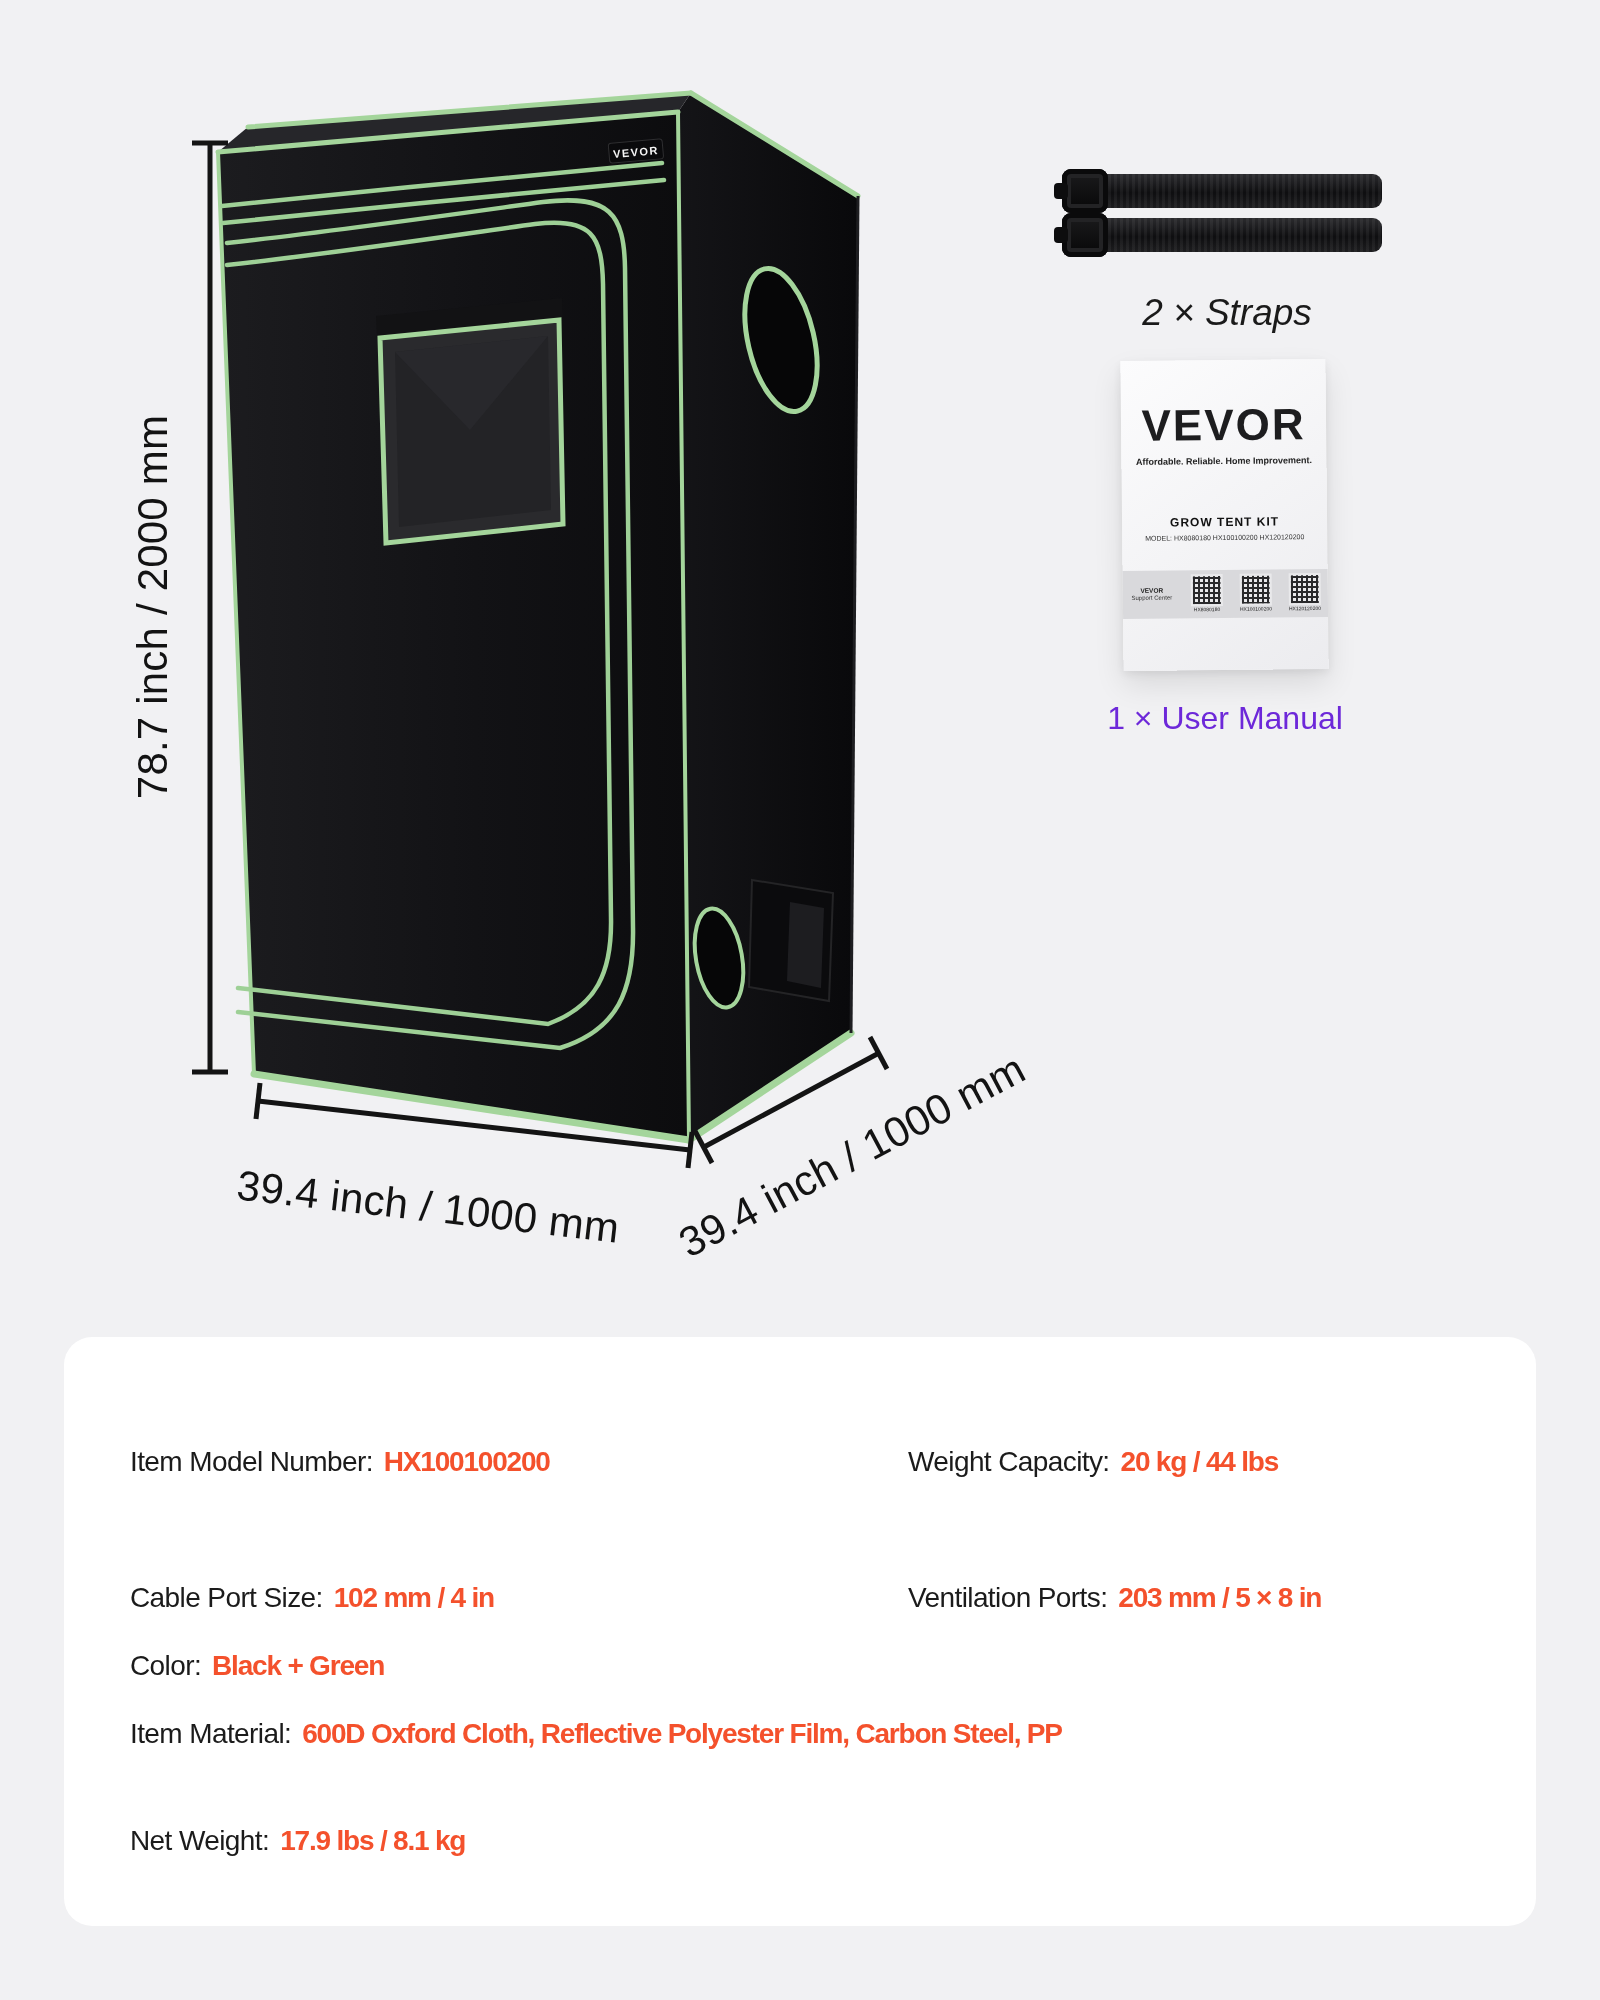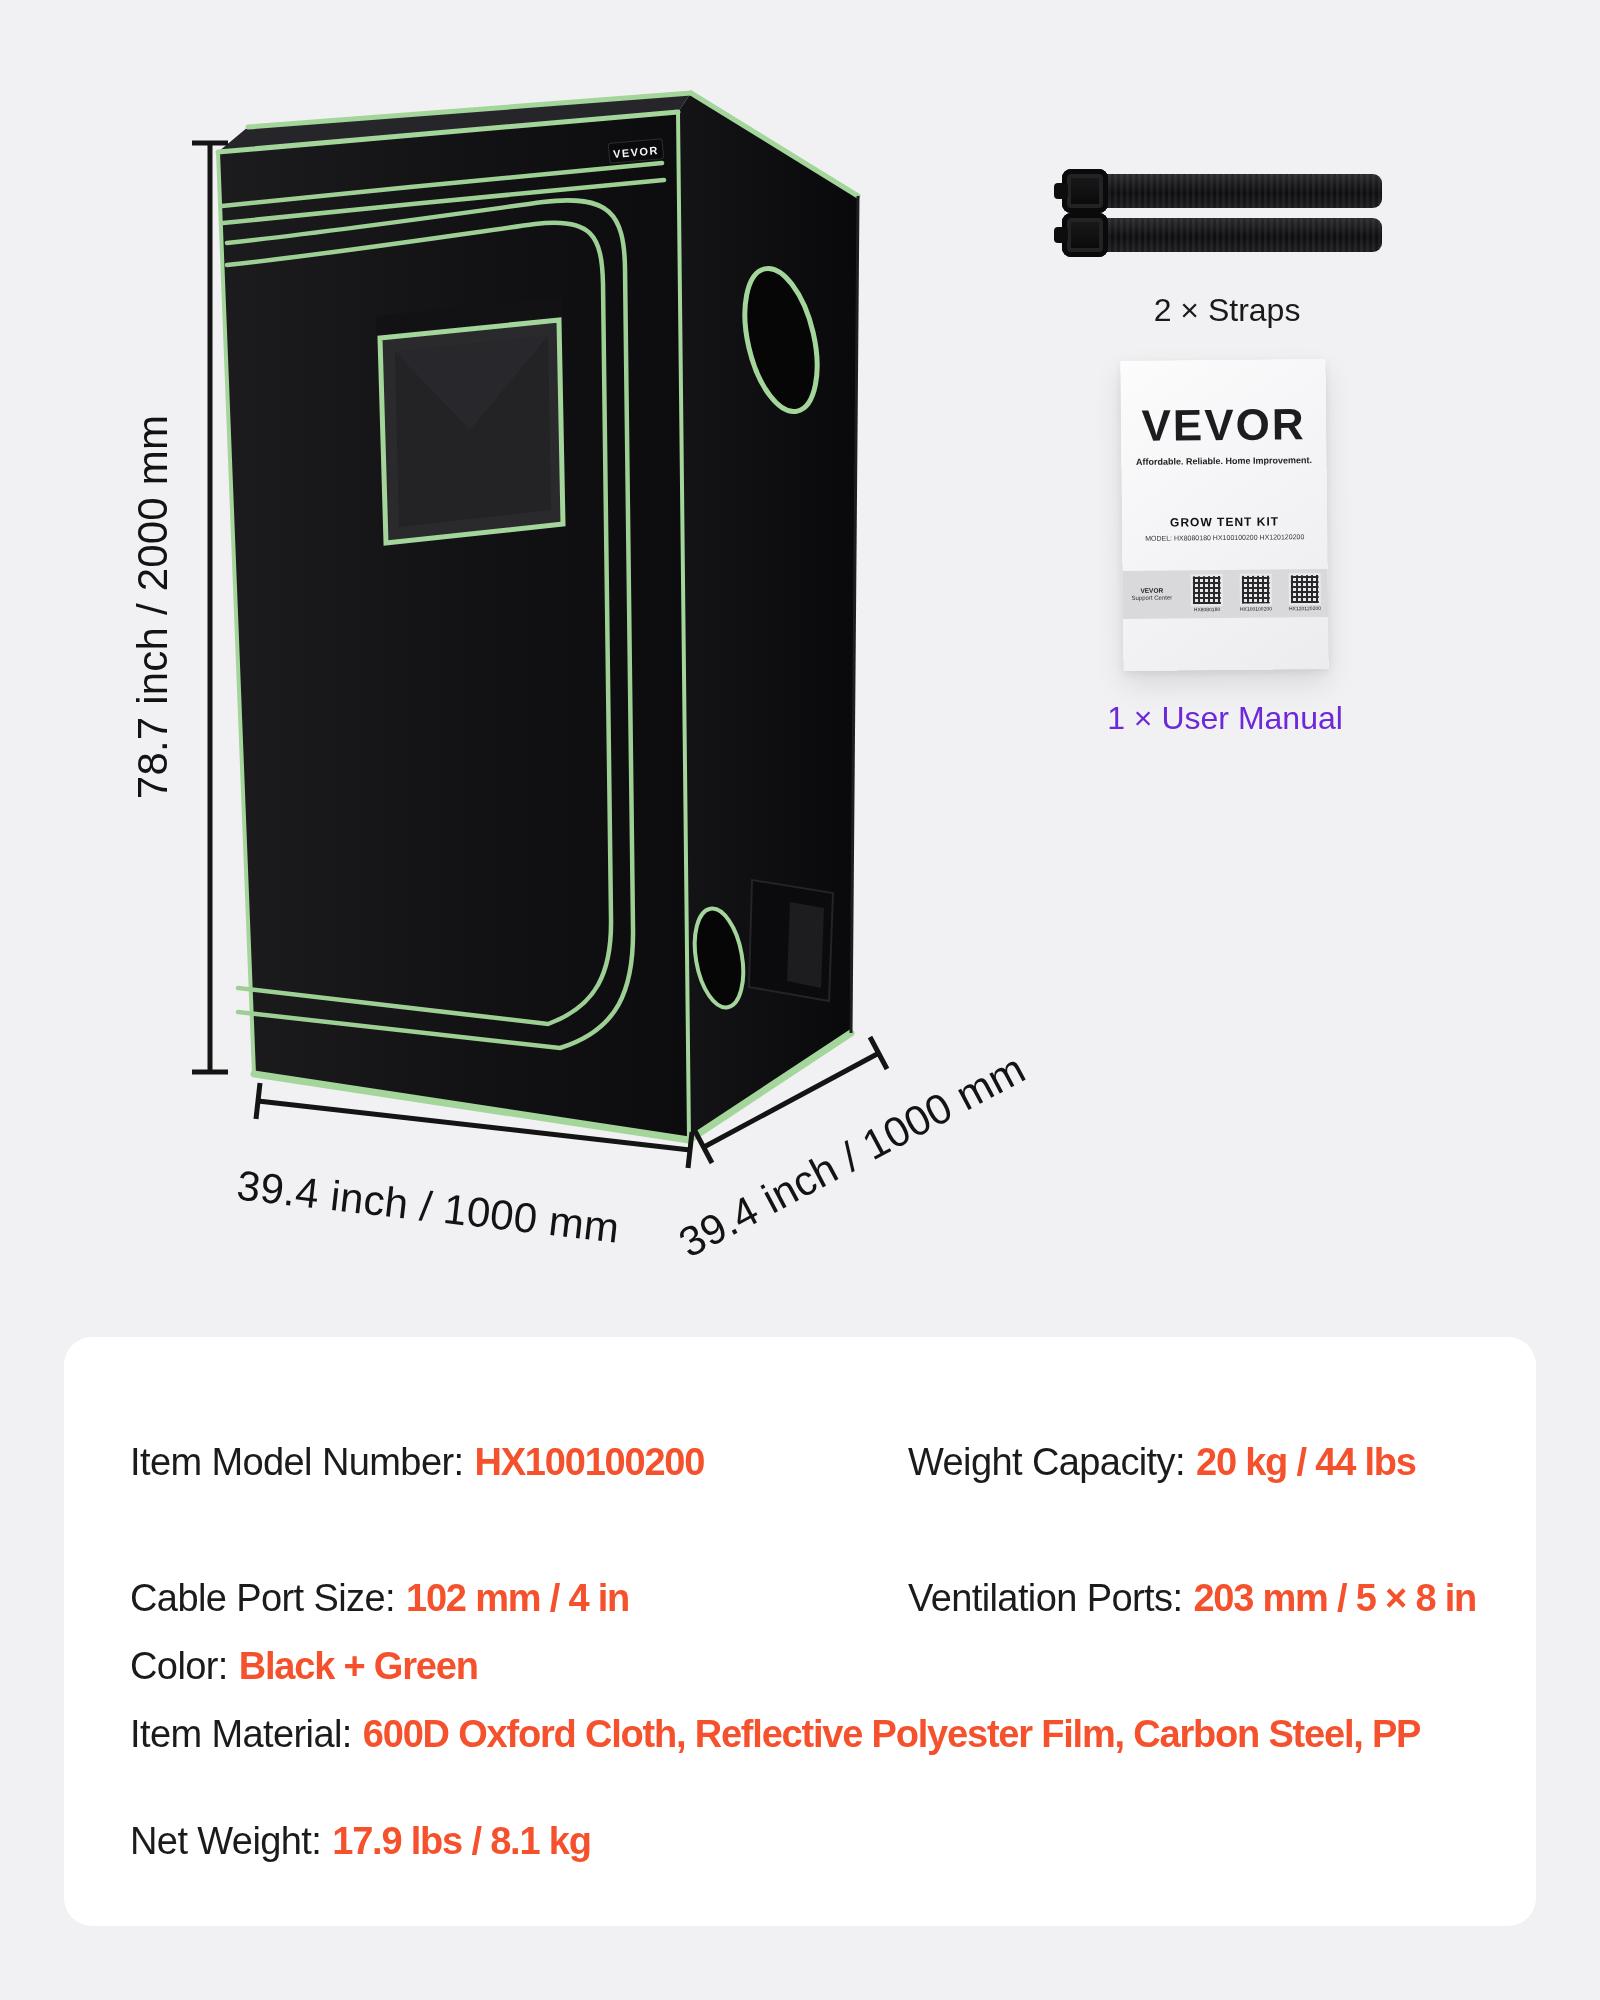--- a/index.html
+++ b/index.html
@@ -37,21 +37,21 @@
     border-radius:9px;
     background:linear-gradient(180deg,#1c1c1e,#060607);
     box-shadow: inset 0 0 0 5px #0a0a0b, inset 0 0 0 9px #232325;
   }
   .strap::after { 
     content:""; position:absolute; left:-18px; top:9px; width:14px; height:16px;
     background:#0d0d0e; border-radius:4px;
   }
   .straps-caption {
     position:absolute; left:1072px; top:292px; width:310px;
-    text-align:center; font-size:32px; color:#1a1a1a;
+    text-align:center; font-size:37px; color:#1a1a1a;font-style:italic;
   }
 
   
   .manual {
     position:absolute; left:1122px; top:360px; width:205px; height:310px;
     background:linear-gradient(145deg,#fcfcfd,#ececef);
     box-shadow:0 14px 30px rgba(0,0,0,.10), 0 3px 8px rgba(0,0,0,.07);
     transform:rotate(-0.6deg);
   }
   .manual > div { position:absolute; left:0; width:100%; text-align:center; }
@@ -81,21 +81,21 @@
     text-align:center; font-size:32px; color:#6d28d9;
   }
 
   
   .spec-card {
     position:absolute; left:64px; top:1337px; width:1472px; height:589px;
     background:#ffffff; border-radius:28px;
   }
   .pair {
     position:absolute; white-space:nowrap;
-    font-size:38px; letter-spacing:-0.6px; color:#1b1b1b; line-height:40px;
+    font-size:28px; letter-spacing:-0.6px; color:#1b1b1b; line-height:40px;
   }
   .s-label { padding-right:11px; }
   .s-value { color:#f4512c; font-weight:bold; letter-spacing:-1.2px; }
 </style>
 </head>
 <body>
 
 <svg id="tent-svg" viewBox="0 0 1600 2000">
   <defs>
     <linearGradient id="gFront" x1="0" y1="0" x2="1" y2="0">

